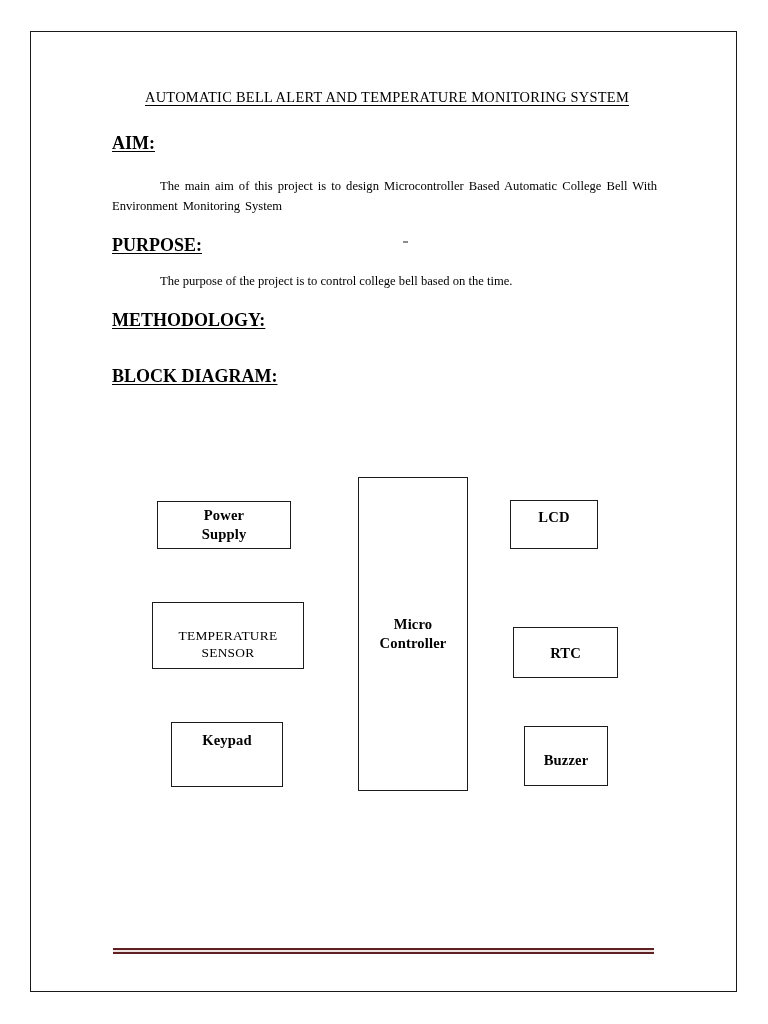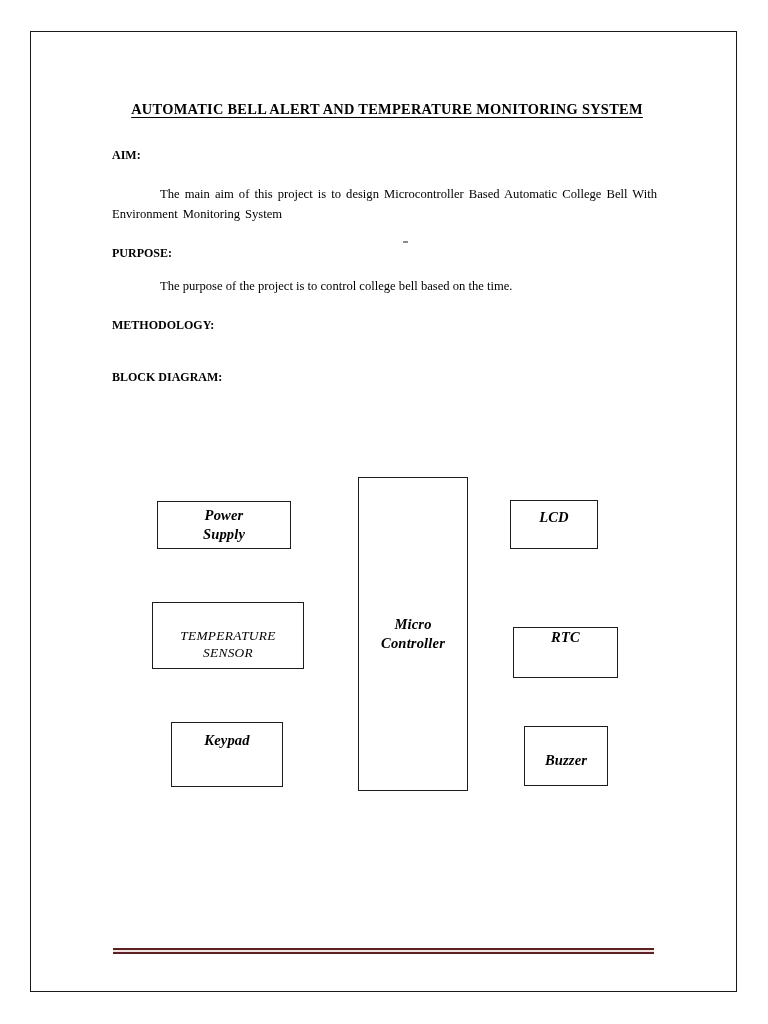--- a/index.html
+++ b/index.html
@@ -32,33 +32,34 @@
   
   #doc-body {
     position: absolute;
     left: 112px;
     top: 88px;
     width: 545px;
   }
 
   .doc-title {
     font-size: 14.4px;
-    font-weight: bold;
+    font-weight: normal;
     letter-spacing: 0.02em;
     text-align: center;
     text-decoration: underline;
     text-underline-offset: 2.5px;
     white-space: nowrap;
-    margin: 12px 0 0 5px;
+    margin: 0 0 0 5px;
     line-height: 1.35;
   }
 
   .section-heading {
-    font-size: 12px;
+    font-size: 18px;
     font-weight: bold;
+    text-decoration: underline;
     text-underline-offset: 2px;
     display: inline-block;
     line-height: 1.2;
   }
 
   .heading-row { margin: 0; }
 
   .para {
     font-size: 12.6px;
     line-height: 1.58;
@@ -87,21 +88,20 @@
   }
 
   
   #block-diagram {
     position: absolute;
     left: 0;
     top: 0;
     width: 768px;
     height: 724px;
     pointer-events: none;
-    font-style: italic;
   }
   #block-diagram > * { pointer-events: auto; }
 
   .blk {
     position: absolute;
     border: 1.7px solid #1c1c1c;
     background: #ffffff;
     box-sizing: border-box;
     display: flex;
     justify-content: center;
@@ -140,21 +140,21 @@
   #blk-microcontroller {
     left: 358px; top: 477px; width: 110px; height: 314px;
     align-items: center;
   }
   #blk-lcd {
     left: 510px; top: 500px; width: 88px; height: 49px;
     align-items: flex-start; padding-top: 7px;
   }
   #blk-rtc {
     left: 513px; top: 627px; width: 105px; height: 51px;
-    align-items: flex-start; padding-top: 0;
+    align-items: flex-start; padding-top: 16px;
   }
   #blk-buzzer {
     left: 524px; top: 726px; width: 84px; height: 60px;
     align-items: center; padding-top: 8px;
   }
 
   
   #bottom-rule {
     position: absolute;
     left: 113px;

